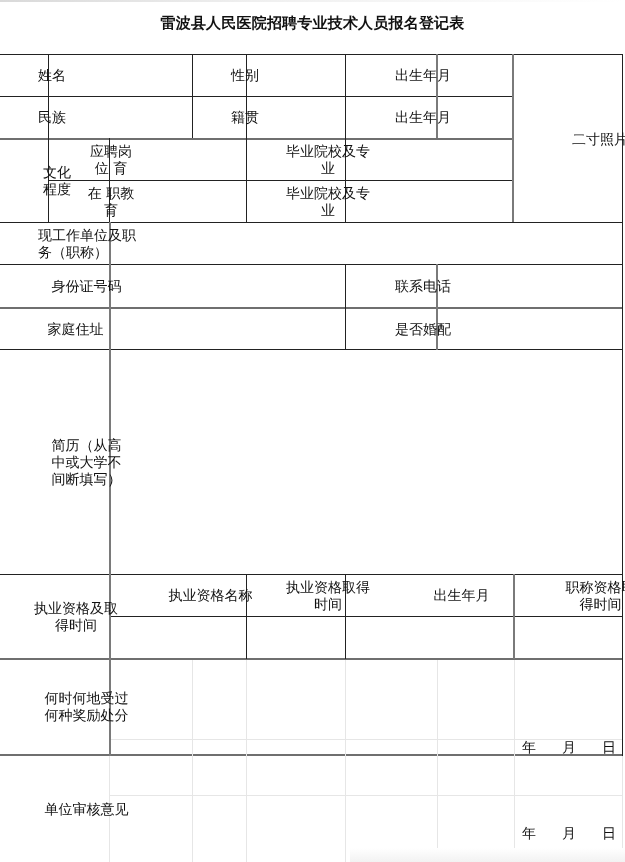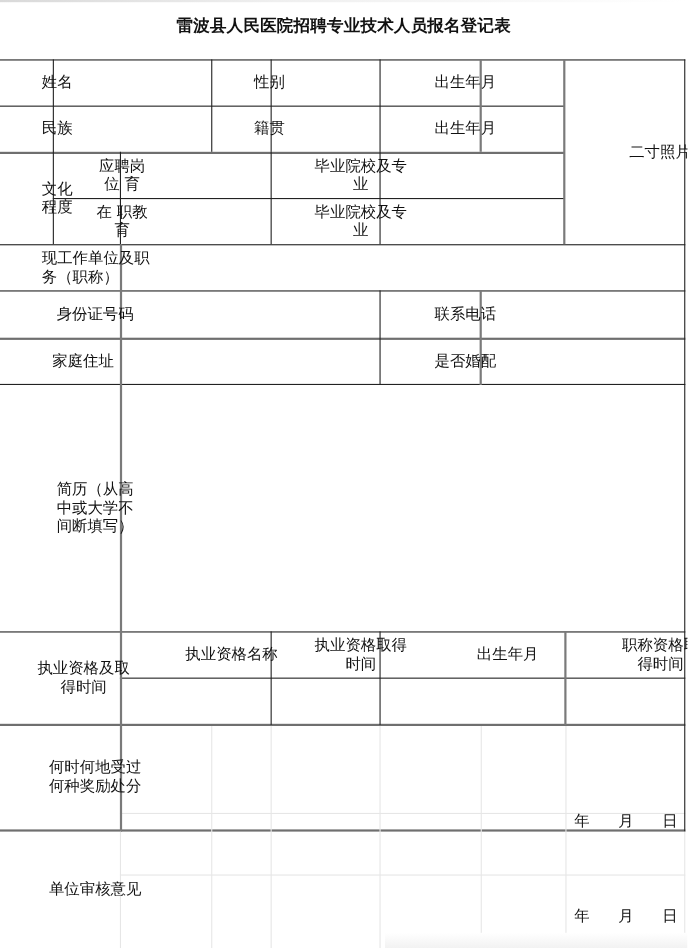--- a/index.html
+++ b/index.html
@@ -72,21 +72,21 @@
 <div class="c input" style="left:438px;top:55px;width:74px;height:41px"></div>
 <div class="c" style="left:514px;top:55px;width:108px;height:167px;align-items:flex-start;padding-top:76px">二寸照片</div>
 
 <div class="c l" style="left:0;top:97px;width:48px;height:41px">民族</div>
 <div class="c input" style="left:49px;top:97px;width:143px;height:41px"></div>
 <div class="c l" style="left:193px;top:97px;width:53px;height:41px">籍贯</div>
 <div class="c input" style="left:247px;top:97px;width:98px;height:41px"></div>
 <div class="c" style="left:346px;top:97px;width:90px;height:41px">出生年月</div>
 <div class="c input" style="left:438px;top:97px;width:74px;height:41px"></div>
 
-<div class="c" style="left:0;top:140px;width:48px;height:82px;padding:0 4px;font-size:14px;line-height:17px;text-align:left;justify-content:flex-start;padding-left:6px">文化程度</div>
+<div class="c" style="left:0;top:140px;width:48px;height:82px;padding:0 4px;font-size:14px;line-height:17px;text-align:center;justify-content:flex-start;padding-left:6px">文化程度</div>
 <div class="c" style="left:49px;top:140px;width:60px;height:40px;padding:0 6px">应聘岗位 育</div>
 <div class="c input" style="left:110px;top:140px;width:136px;height:40px"></div>
 <div class="c" style="left:247px;top:140px;width:98px;height:40px;padding:0 2px">毕业院校及专业</div>
 <div class="c input" style="left:346px;top:140px;width:166px;height:40px"></div>
 <div class="c" style="left:49px;top:181px;width:60px;height:41px;padding:0 2px">在 职教育</div>
 <div class="c input" style="left:110px;top:181px;width:136px;height:41px"></div>
 <div class="c" style="left:247px;top:181px;width:98px;height:41px;padding:0 2px">毕业院校及专业</div>
 <div class="c input" style="left:346px;top:181px;width:166px;height:41px"></div>
 
 <div class="c l" style="left:0;top:223px;width:109px;height:41px;padding-right:4px">现工作单位及职务（职称）</div>

